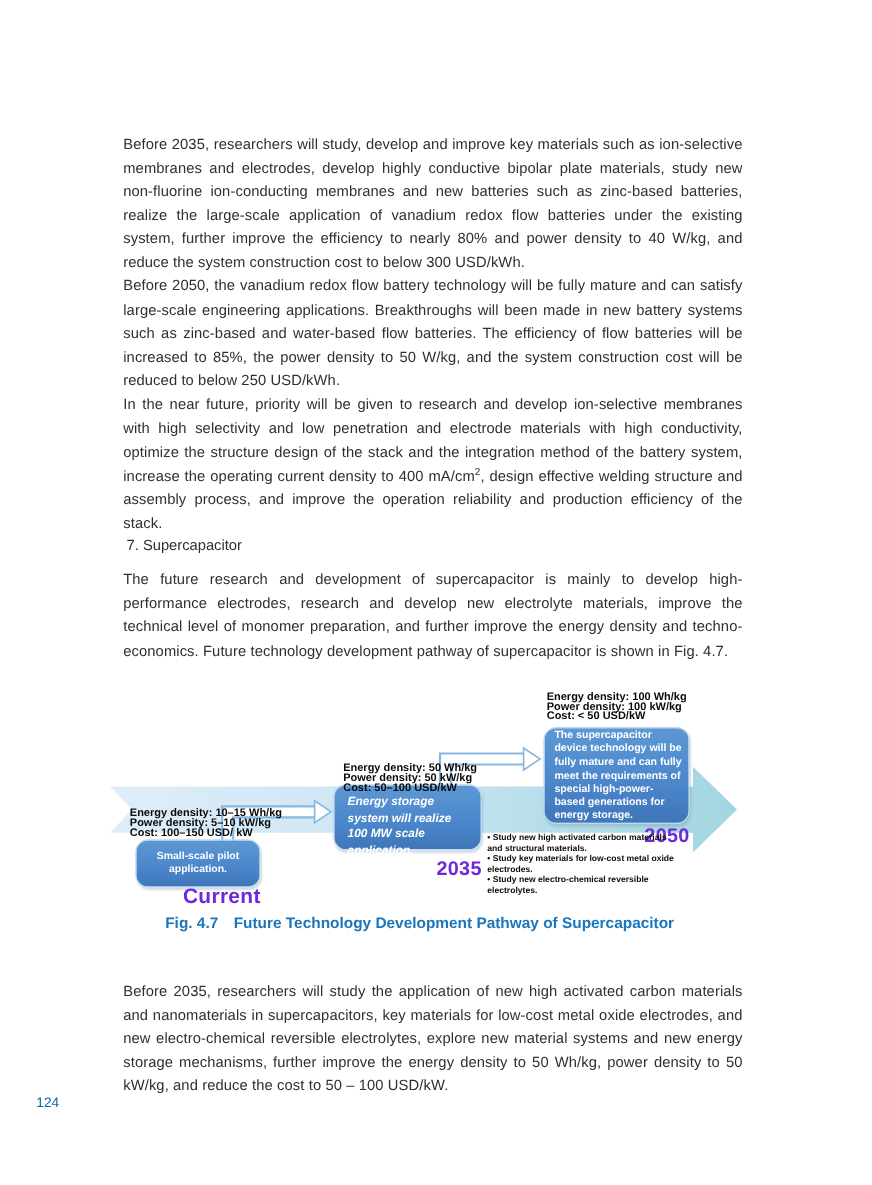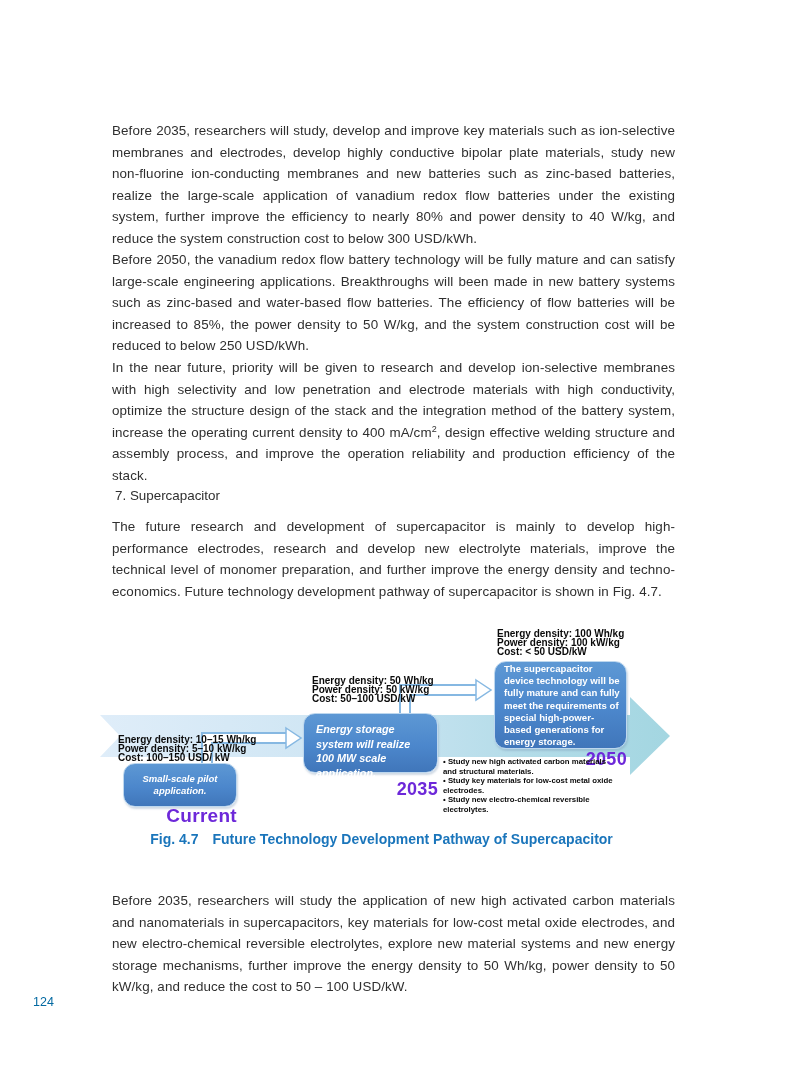--- a/index.html
+++ b/index.html
@@ -39,30 +39,30 @@
     position:absolute;
     background:linear-gradient(180deg,#5d98d4 0%,#4c87cc 55%,#4076ba 100%);
     border:1.5px solid #bdd7ee;
     border-radius:12px;
     color:#ffffff;font-weight:bold;
     z-index:3;
     box-sizing:border-box;
     box-shadow:1px 2px 2px rgba(120,150,180,0.35);
   }
   .stage-box .bt{display:block;}
-  .box1{left:28px;top:147px;width:114px;height:44px;font-size:9.5px;line-height:12px;text-align:center;padding:9px 6px;font-style:italic;}
+  .box1{left:28px;top:147px;width:114px;height:44px;font-size:9.5px;line-height:12px;text-align:center;padding:9px 6px;}
   .box2{left:208px;top:97px;width:135px;height:60px;font-size:10.8px;line-height:14.5px;text-align:left;padding:8px 8px 6px 12px;font-style:italic;}
   .box3{left:399px;top:45px;width:133px;height:88px;font-size:9.6px;line-height:12.2px;text-align:left;padding:1px 6px 5px 9px;}
   .specs{
     position:absolute;z-index:4;
     font-size:10px;line-height:9.2px;font-weight:bold;color:#0a0a0a;
     white-space:nowrap;
   }
   .specs1{left:23px;top:119px;}
-  .specs2{left:217px;top:60px;}
+  .specs2{left:217px;top:78px;}
   .specs3{left:402px;top:13px;}
   .year{
     position:absolute;z-index:4;color:#6d28d9;font-weight:bold;text-align:right;
     letter-spacing:0.3px;
   }
   .year1{left:28px;top:189px;width:114px;font-size:19px;}
   .year2{left:208px;top:163px;width:135px;font-size:18px;}
   .year3{left:399px;top:133px;width:133px;font-size:18px;}
   .bullets{
     position:absolute;left:348px;top:141px;width:170px;z-index:5;

